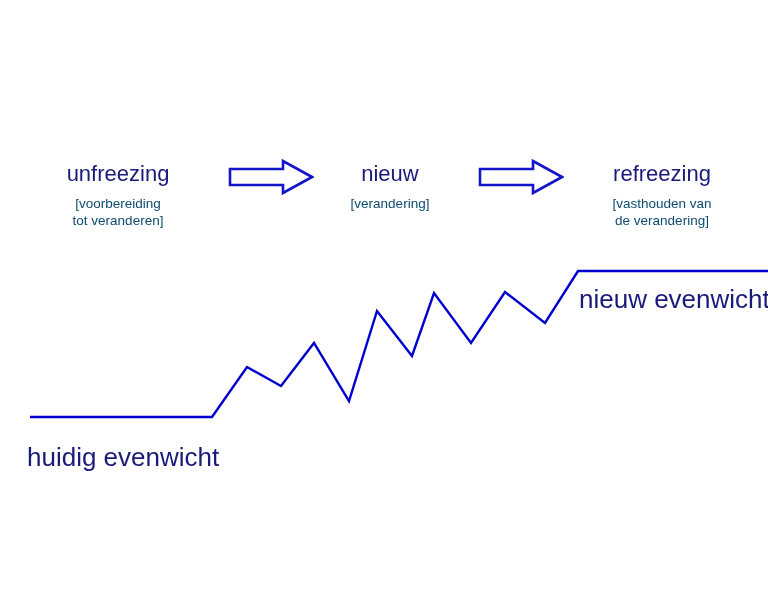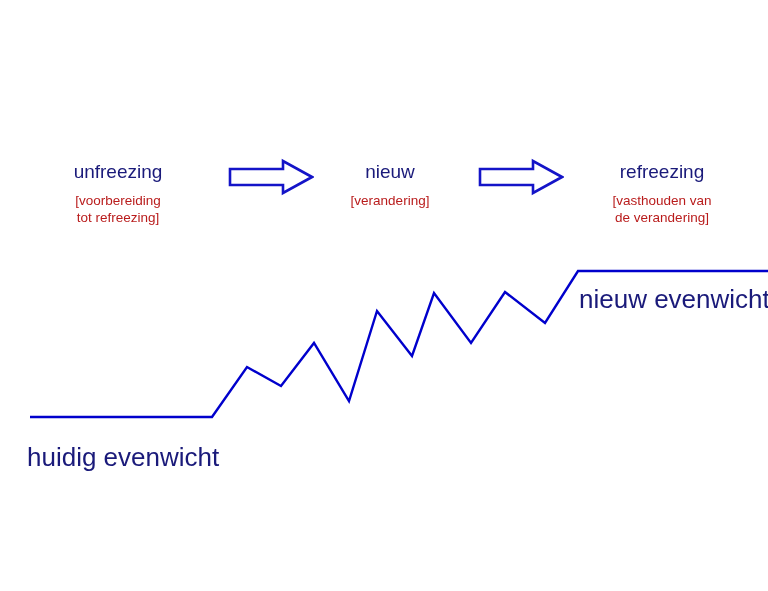--- a/index.html
+++ b/index.html
@@ -20,28 +20,28 @@
     top: 0;
     width: 768px;
     height: 591px;
   }
   .stage {
     position: absolute;
     text-align: center;
     width: 220px;
   }
   .stage-title {
-    font-size: 19px;
+    font-size: 22px;
     color: #1a1a7a;
     line-height: 1.1;
     white-space: nowrap;
   }
   .stage-sub {
     font-size: 13.5px;
-    color: #b91c1c;
+    color: #0c4a6e;
     line-height: 1.28;
     margin-top: 9px;
     white-space: nowrap;
   }
   #stage-unfreezing { left: 8px;   top: 162px; }
   #stage-moving     { left: 280px; top: 162px; }
   #stage-refreezing { left: 552px; top: 162px; }
 
   .axis-label {
     position: absolute;
@@ -68,21 +68,21 @@
 </svg>
 
 <svg class="arrow-svg" id="arrow-2" width="86" height="40" viewBox="0 0 86 40">
   <polygon points="2,12 55,12 55,4 84,20 55,36 55,28 2,28" fill="none" stroke="#1414c8" stroke-width="2.6" stroke-linejoin="miter"></polygon>
 </svg>
 
 <div class="stage" id="stage-unfreezing">
   <div class="stage-title">unfreezing</div>
   <div class="stage-sub">
     <div>[voorbereiding</div>
-    <div>tot refreezing]</div>
+    <div>tot veranderen]</div>
   </div>
 </div>
 
 <div class="stage" id="stage-moving">
   <div class="stage-title">nieuw</div>
   <div class="stage-sub">
     <div>[verandering]</div>
   </div>
 </div>
 

